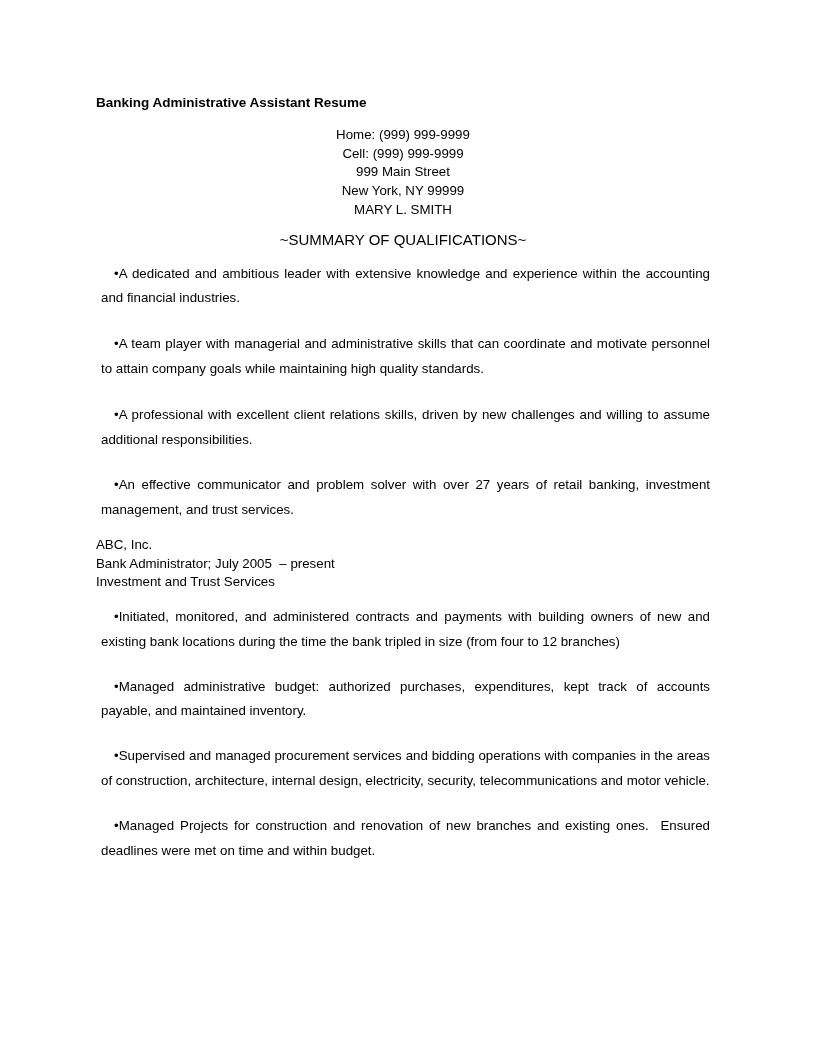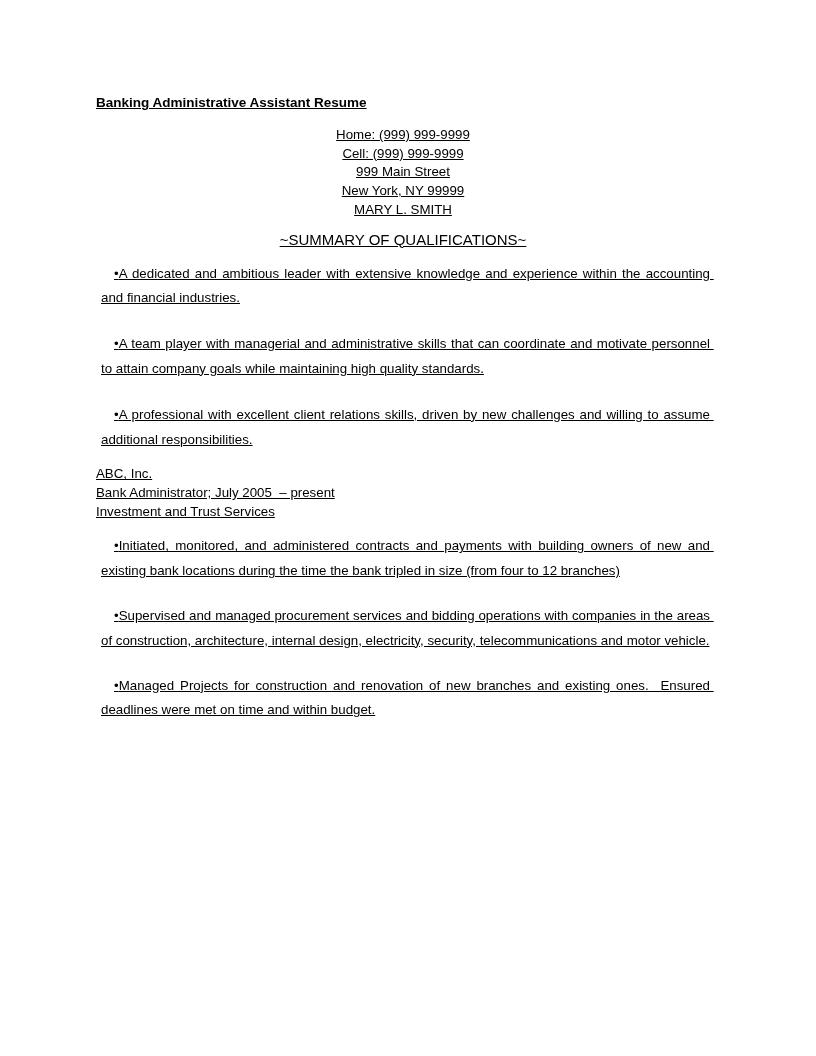--- a/index.html
+++ b/index.html
@@ -16,21 +16,20 @@
     font-family: "Liberation Sans", sans-serif;
     font-size: 13.3px;
     overflow: hidden;
     box-sizing: border-box;
   }
   .content {
     box-sizing: border-box;
     padding: 93px 106px 0 96px;
     width: 100%;
     height: 100%;
-    text-decoration: underline;
   }
   [data-bind] { white-space: pre-wrap; }
 
   .doc-title {
     font-weight: bold;
     font-size: 13.5px;
     line-height: 19px;
     margin: 0 0 14px 0;
   }
   .contact-block { margin: 0 0 10px 0; text-align: center; }
@@ -75,30 +74,32 @@
       <div class="contact-line" data-bind="resume.contact.lines.3">New York, NY 99999</div>
       <div class="contact-line" data-bind="resume.contact.lines.4">MARY L. SMITH</div>
     </div>
 
     <p class="section-heading heading-qual" data-bind="resume.qualifications.heading">~SUMMARY OF QUALIFICATIONS~</p>
 
     <div class="bullets-summary">
       <p class="bullet"><span class="b-dot" data-bind="bullet_char">•</span><span data-bind="resume.qualifications.bullets.0">A dedicated and ambitious leader with extensive knowledge and experience within the accounting and financial industries.</span></p>
       <p class="bullet"><span class="b-dot" data-bind="bullet_char">•</span><span data-bind="resume.qualifications.bullets.1">A team player with managerial and administrative skills that can coordinate and motivate personnel to attain company goals while maintaining high quality standards.</span></p>
       <p class="bullet"><span class="b-dot" data-bind="bullet_char">•</span><span data-bind="resume.qualifications.bullets.2">A professional with excellent client relations skills, driven by new challenges and willing to assume additional responsibilities.</span></p>
+      <p class="bullet"><span class="b-dot" data-bind="bullet_char">•</span><span data-bind="resume.qualifications.bullets.3">An effective communicator and problem solver with over 27 years of retail banking, investment management, and trust services.</span></p>
     </div>
 
 
     <div class="job-block">
       <div class="job-line" data-bind="resume.experience.jobs.0.company">ABC, Inc.</div>
       <div class="job-line" data-bind="resume.experience.jobs.0.title_dates">Bank Administrator; July 2005  – present</div>
       <div class="job-line" data-bind="resume.experience.jobs.0.division">Investment and Trust Services</div>
     </div>
 
     <div class="bullets-exp">
       <p class="bullet"><span class="b-dot" data-bind="bullet_char">•</span><span data-bind="resume.experience.jobs.0.bullets.0">Initiated, monitored, and administered contracts and payments with building owners of new and existing bank locations during the time the bank tripled in size (from four to 12 branches)</span></p>
+      <p class="bullet"><span class="b-dot" data-bind="bullet_char">•</span><span data-bind="resume.experience.jobs.0.bullets.1">Managed administrative budget: authorized purchases, expenditures, kept track of accounts payable, and maintained inventory.</span></p>
       <p class="bullet"><span class="b-dot" data-bind="bullet_char">•</span><span data-bind="resume.experience.jobs.0.bullets.2">Supervised and managed procurement services and bidding operations with companies in the areas of construction, architecture, internal design, electricity, security, telecommunications and motor vehicle.</span></p>
       <p class="bullet"><span class="b-dot" data-bind="bullet_char">•</span><span data-bind="resume.experience.jobs.0.bullets.3">Managed Projects for construction and renovation of new branches and existing ones.  Ensured deadlines were met on time and within budget.</span></p>
     </div>
 
 
   </div>
 </div>
 
 </body></html>

